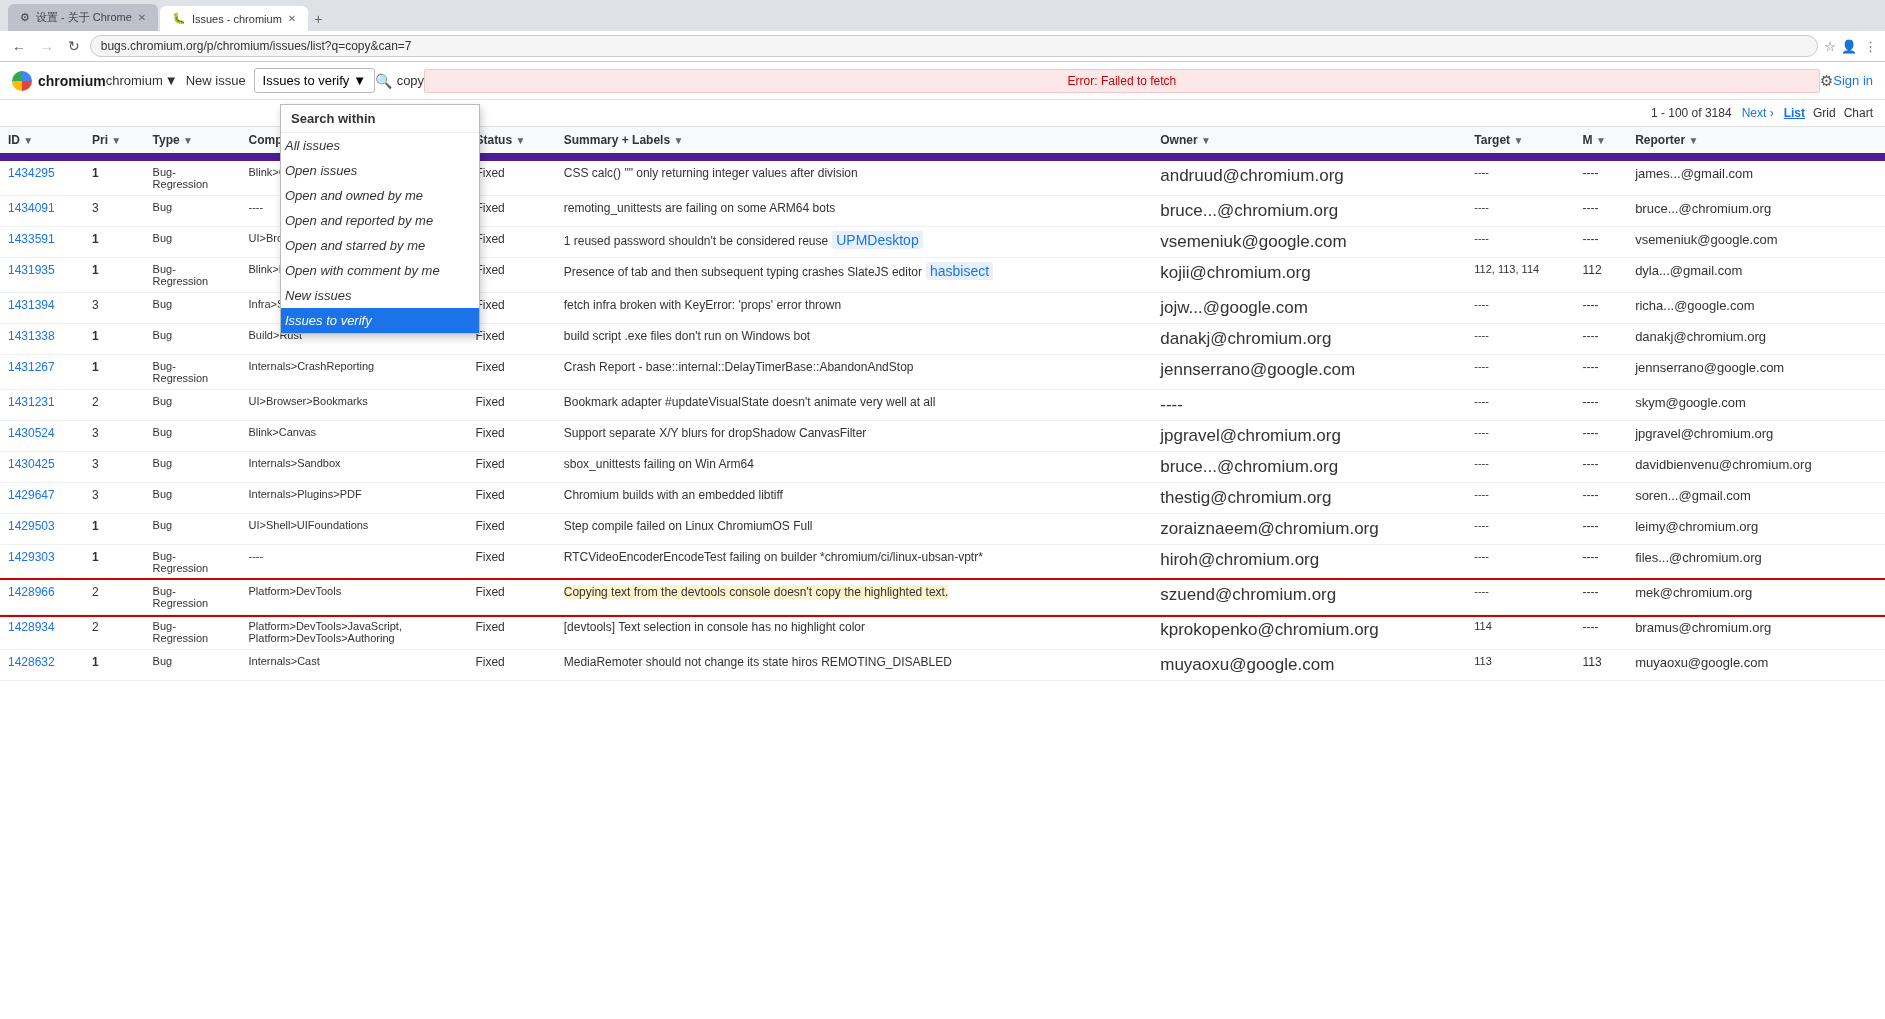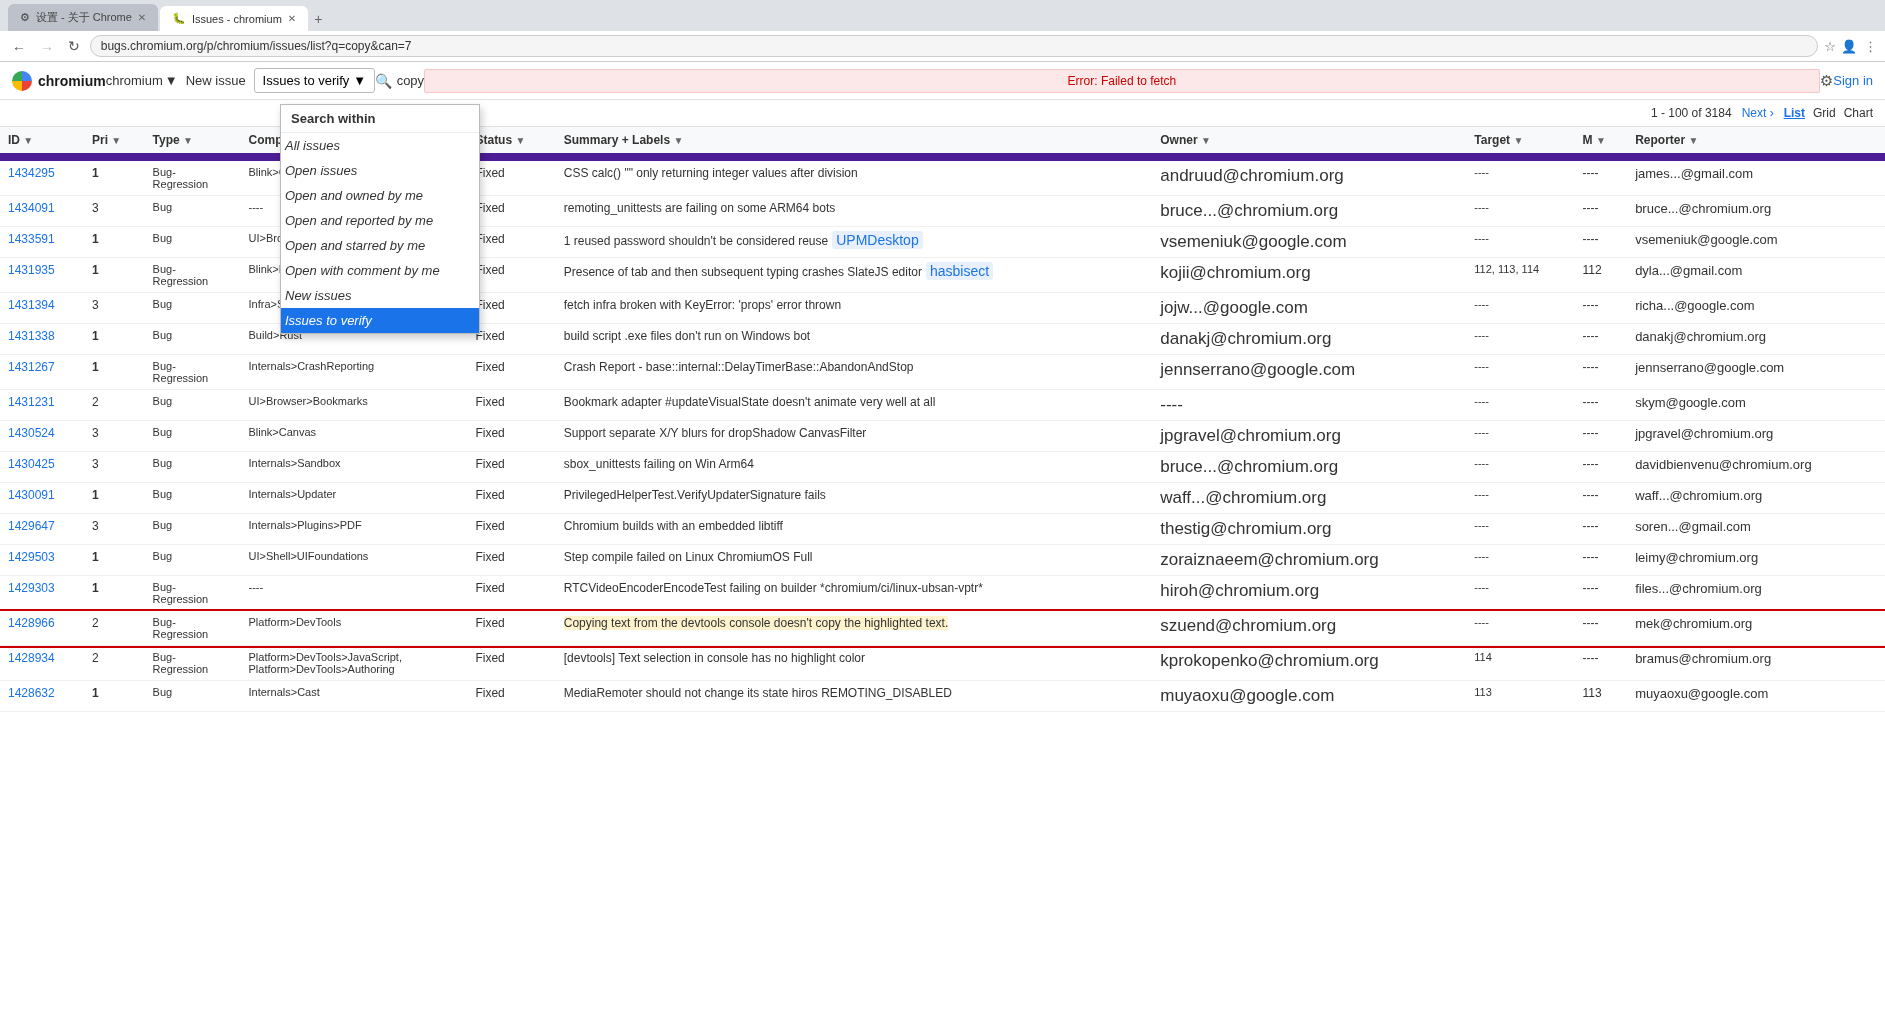--- a/index.html
+++ b/index.html
@@ -447,32 +447,20 @@
     <td style="white-space:pre-line;font-size:11px;">Bug</td>
     <td class="component-text" style="white-space:pre-line;">Internals&gt;Sandbox</td>
     <td class="status-fixed">Fixed</td>
     <td class="summary-text">sbox_unittests failing on Win Arm64</td>
     <td class="owner-text">bruce...@chromium.org</td>
     <td class="target-text dashes">----</td>
     <td class="dashes">----</td>
     <td class="reporter-text">davidbienvenu@chromium.org</td>
   </tr>
         <tr>
-    <td><a class="id-link">1430091</a></td>
-    <td class="priority-1">1</td>
-    <td style="white-space:pre-line;font-size:11px;">Bug</td>
-    <td class="component-text" style="white-space:pre-line;">Internals&gt;Updater</td>
-    <td class="status-fixed">Fixed</td>
-    <td class="summary-text">PrivilegedHelperTest.VerifyUpdaterSignature fails</td>
-    <td class="owner-text">waff...@chromium.org</td>
-    <td class="target-text dashes">----</td>
-    <td class="dashes">----</td>
-    <td class="reporter-text">waff...@chromium.org</td>
-  </tr>
-        <tr>
     <td><a class="id-link">1429647</a></td>
     <td class="priority-3">3</td>
     <td style="white-space:pre-line;font-size:11px;">Bug</td>
     <td class="component-text" style="white-space:pre-line;">Internals&gt;Plugins&gt;PDF</td>
     <td class="status-fixed">Fixed</td>
     <td class="summary-text">Chromium builds with an embedded libtiff</td>
     <td class="owner-text">thestig@chromium.org</td>
     <td class="target-text dashes">----</td>
     <td class="dashes">----</td>
     <td class="reporter-text">soren...@gmail.com</td>

